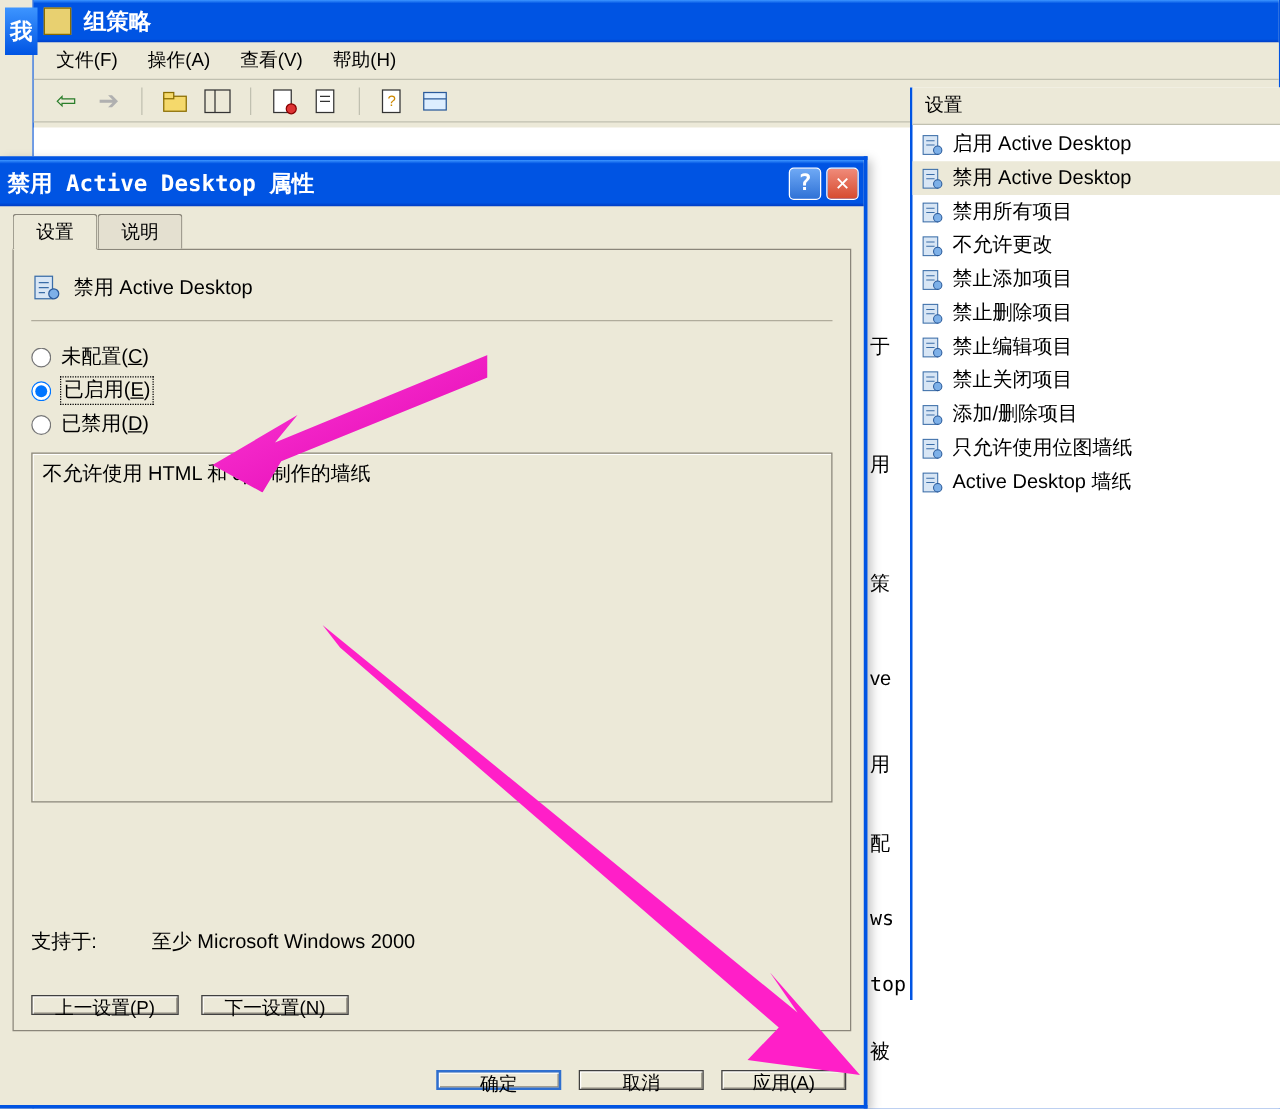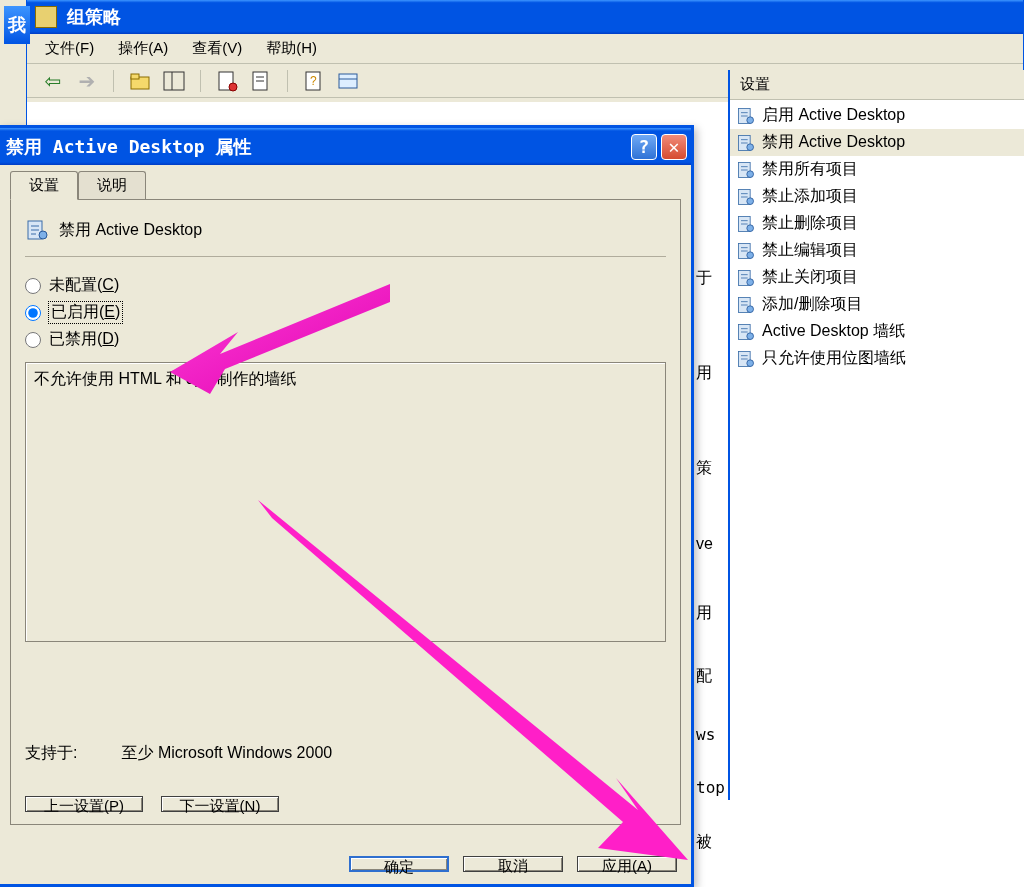--- a/index.html
+++ b/index.html
@@ -388,20 +388,28 @@
             <circle cx="17" cy="17" r="4" fill="#7db0e8" stroke="#2a5a9a"></circle>
           </svg></span>
         <span>禁用所有项目</span>
       </div>
       <div class="rp-item">
         <span class="rp-icon"><svg viewBox="0 0 24 24" class="policy-icon">
             <rect x="3" y="3" width="14" height="18"></rect>
             <path d="M6 8h8M6 12h8"></path>
             <circle cx="17" cy="17" r="4" fill="#7db0e8" stroke="#2a5a9a"></circle>
           </svg></span>
+        <span>不允许更改</span>
+      </div>
+      <div class="rp-item">
+        <span class="rp-icon"><svg viewBox="0 0 24 24" class="policy-icon">
+            <rect x="3" y="3" width="14" height="18"></rect>
+            <path d="M6 8h8M6 12h8"></path>
+            <circle cx="17" cy="17" r="4" fill="#7db0e8" stroke="#2a5a9a"></circle>
+          </svg></span>
         <span>禁止添加项目</span>
       </div>
       <div class="rp-item">
         <span class="rp-icon"><svg viewBox="0 0 24 24" class="policy-icon">
             <rect x="3" y="3" width="14" height="18"></rect>
             <path d="M6 8h8M6 12h8"></path>
             <circle cx="17" cy="17" r="4" fill="#7db0e8" stroke="#2a5a9a"></circle>
           </svg></span>
         <span>禁止删除项目</span>
       </div>
@@ -428,29 +436,29 @@
             <circle cx="17" cy="17" r="4" fill="#7db0e8" stroke="#2a5a9a"></circle>
           </svg></span>
         <span>添加/删除项目</span>
       </div>
       <div class="rp-item">
         <span class="rp-icon"><svg viewBox="0 0 24 24" class="policy-icon">
             <rect x="3" y="3" width="14" height="18"></rect>
             <path d="M6 8h8M6 12h8"></path>
             <circle cx="17" cy="17" r="4" fill="#7db0e8" stroke="#2a5a9a"></circle>
           </svg></span>
+        <span>只允许使用位图墙纸</span>
+      </div>
+      <div class="rp-item">
+        <span class="rp-icon"><svg viewBox="0 0 24 24" class="policy-icon">
+            <rect x="3" y="3" width="14" height="18"></rect>
+            <path d="M6 8h8M6 12h8"></path>
+            <circle cx="17" cy="17" r="4" fill="#7db0e8" stroke="#2a5a9a"></circle>
+          </svg></span>
         <span>Active Desktop 墙纸</span>
-      </div>
-      <div class="rp-item">
-        <span class="rp-icon"><svg viewBox="0 0 24 24" class="policy-icon">
-            <rect x="3" y="3" width="14" height="18"></rect>
-            <path d="M6 8h8M6 12h8"></path>
-            <circle cx="17" cy="17" r="4" fill="#7db0e8" stroke="#2a5a9a"></circle>
-          </svg></span>
-        <span>只允许使用位图墙纸</span>
       </div>
     </div>
 </div>
 
 <div class="dialog">
   <div class="dialog-titlebar">
     <span class="title-text">禁用 Active Desktop 属性</span>
     <div class="title-btns">
       <div class="title-btn help-btn">?</div>
       <div class="title-btn close-btn">✕</div>

